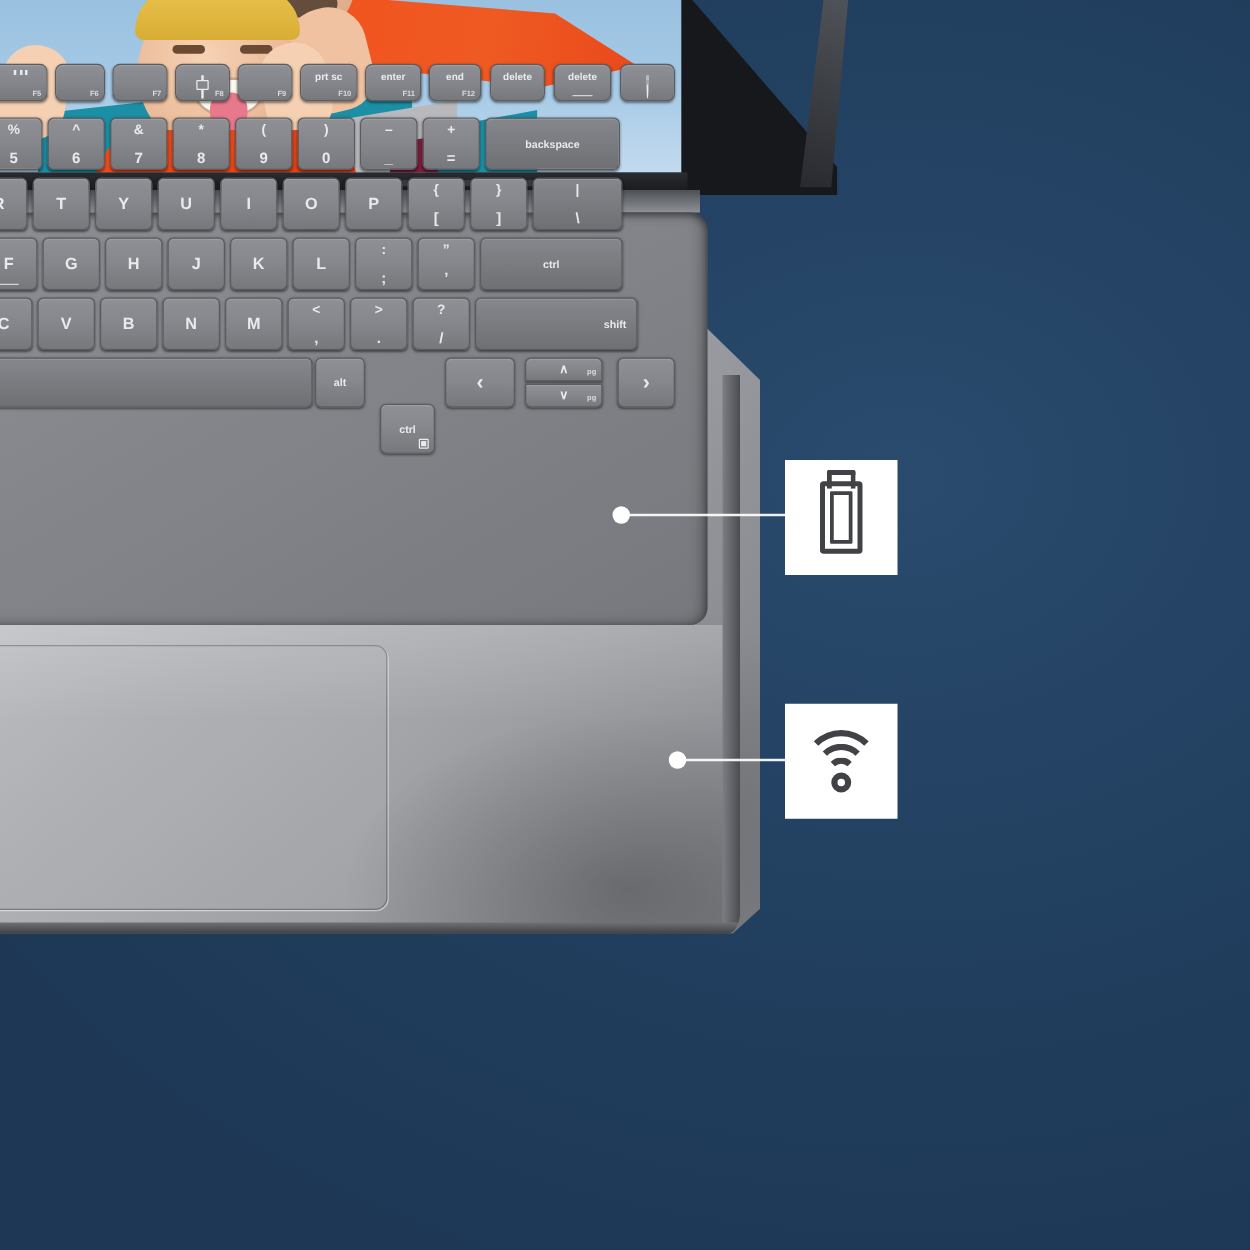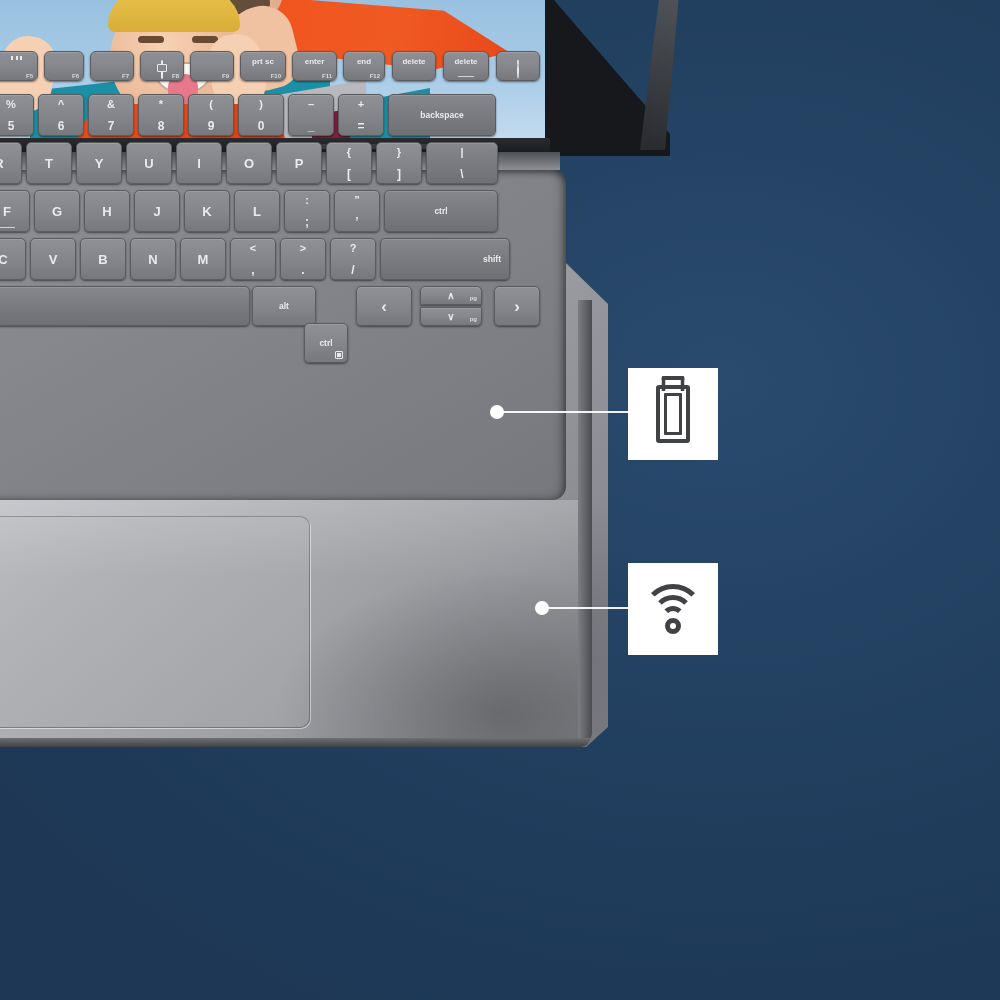--- a/index.html
+++ b/index.html
@@ -470,21 +470,21 @@
         <span class="dn">.</span>
       </div>
       <div class="key" style="left:330px; top:238px; width:46px; height:42px;">
         <span class="up">?</span>
         <span class="dn">/</span>
       </div>
       <div class="key wide" style="left:380px; top:238px; width:130px; height:42px;">
         <span style="position:absolute; right:8px; top:50%; transform:translateY(-50%); font-size:8.5px; font-weight:700;">shift</span>
       </div>
       <div class="key wide" style="left:-40px; top:286px; width:290px; height:40px;"></div>
-      <div class="key" style="left:252px; top:286px; width:64px; height:40px;">
+      <div class="key" style="left:252px; top:286px; width:40px; height:40px;">
         <span class="wordc">alt</span>
       </div>
       <div class="key" style="left:304px; top:286px; width:44px; height:40px;margin-top:37px;">
         <span class="wordc">ctrl</span>
         <span class="menuico"></span>
       </div>
       <div class="key" style="left:356px; top:286px; width:56px; height:40px;">
         <span style="position:absolute; left:0; right:0; top:50%; transform:translateY(-50%); font-size:17px; font-weight:700; line-height:1;">‹</span>
       </div>
       <div class="key" style="left:420px; top:286px; width:62px; height:19px;border-radius:5px 5px 0 0;">

